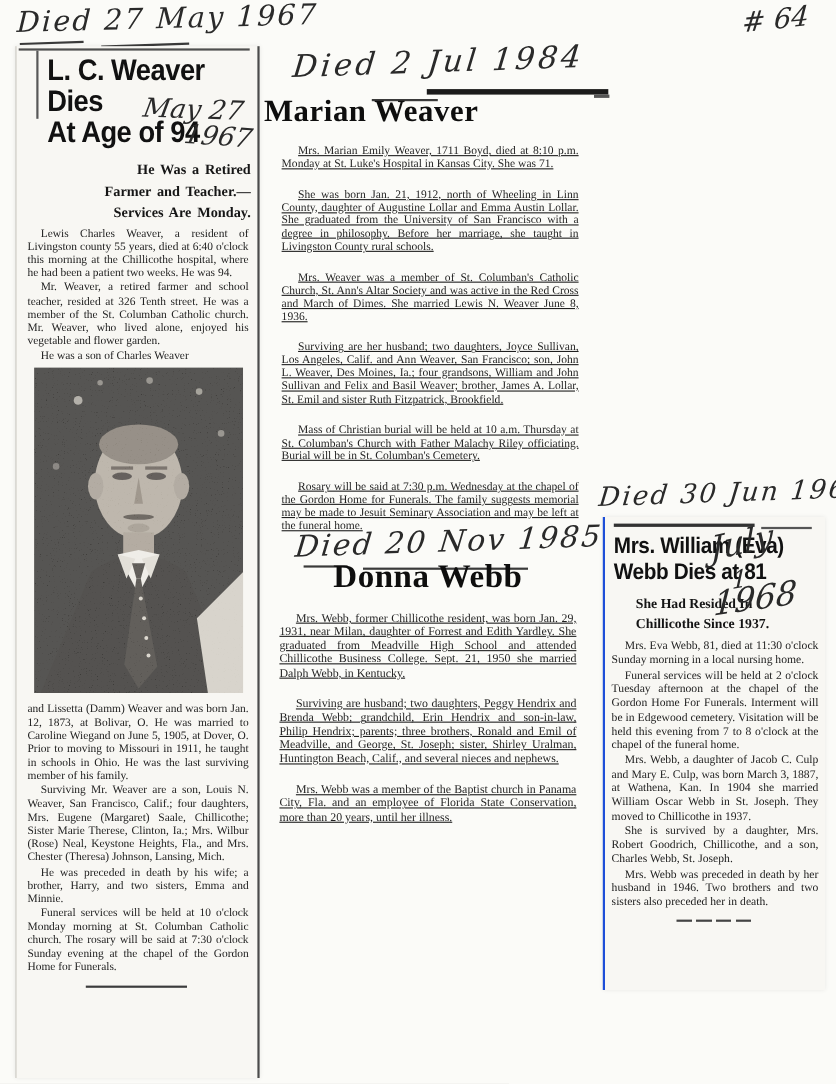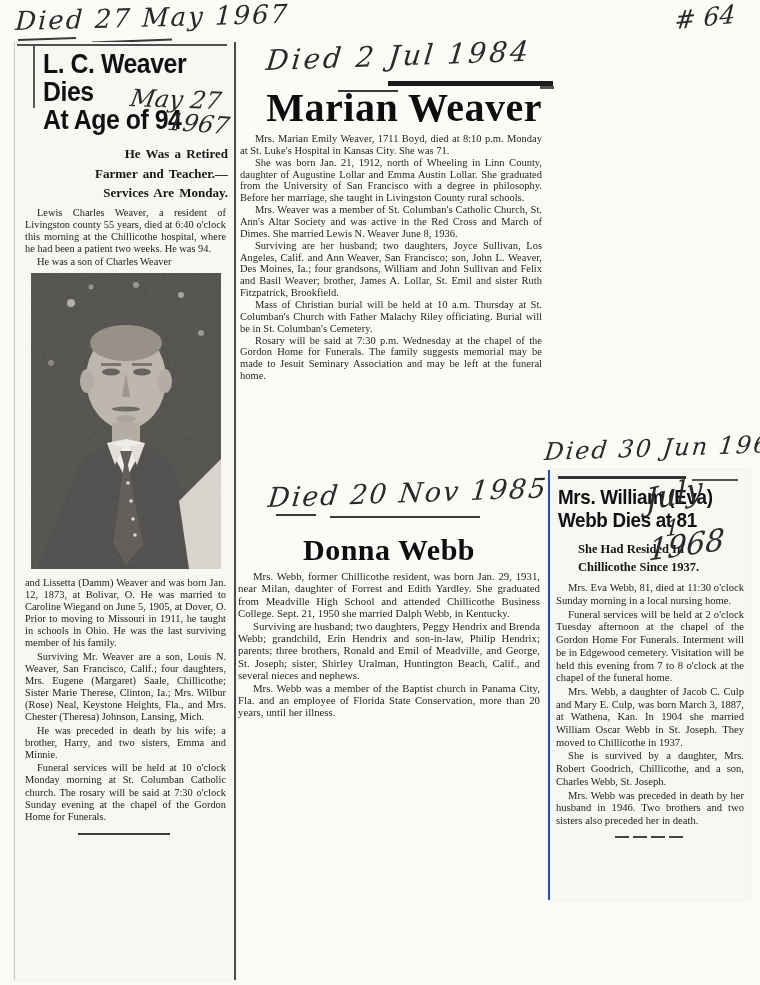--- a/index.html
+++ b/index.html
@@ -27,29 +27,29 @@
                  margin:10px 0 4px 24px;word-spacing:2px;color:#161616;text-align:right;}
   .news{font-size:10.4px;line-height:1.17;text-align:justify;color:#222;}
   .news p{margin:0 0 1px 0;text-indent:12px;}
   .news p.noindent{text-indent:0;}
   #clip-weaver .news{margin:4px 2px 0 6px;}
   .photo-wrap{margin:4px 8px 3px 12px;}
   .divider{height:2px;background:#3c3c3c;margin:10px auto 0 auto;}
 
   
   #clip-marian{left:240px;top:88px;width:302px;background:transparent;box-shadow:none;}
-  .head-big{font-weight:bold;font-size:40px;letter-spacing:.5px;color:#0e0e0e;text-align:right;
+  .head-big{font-weight:bold;font-size:28px;letter-spacing:.5px;color:#0e0e0e;text-align:left;
             font-family:"Liberation Serif",serif;line-height:1.0;margin:0;}
   #clip-marian .overrule{position:absolute;left:148px;top:-7px;width:165px;height:5px;background:#1b1b1b;}
   #clip-marian .overrule2{position:absolute;left:300px;top:-2px;width:14px;height:3px;background:#555;}
   .news-sm{font-size:10.5px;line-height:1.13;text-align:justify;color:#1f1f1f;margin-top:5px;}
-  .news-sm p{margin:0;text-indent:15px;}
+  .news-sm p{margin:16px;text-indent:15px;text-decoration:underline;}
 
   
-  #clip-donna{left:238px;top:535px;width:302px;background:transparent;box-shadow:none;}
+  #clip-donna{left:238px;top:510px;width:302px;background:transparent;box-shadow:none;}
   #clip-donna .head-big{text-align:center;font-size:30px;}
 
   
   #clip-eva{left:548px;top:470px;width:202px;height:430px;border-left:2px solid #1d4ed8;
             padding:0 4px 0 6px;box-sizing:border-box;background:#f8f7f3;}
   #clip-eva .torn1{position:absolute;left:8px;top:6px;width:128px;height:3px;background:#333;}
   #clip-eva .torn2{position:absolute;left:142px;top:9px;width:46px;height:2px;background:#555;}
   #clip-eva .head-sans{font-size:20.5px;line-height:1.1;margin:16px 0 0 2px;letter-spacing:-.4px;}
   .subhead-sans{font-family:Liberation Serif, serif;font-weight:bold;font-size:12.5px;
                 line-height:1.45;white-space:pre-line;margin:9px 0 6px 22px;color:#141414;}
@@ -71,20 +71,21 @@
     <div class="headrule-v"></div>
     <h1 class="head-sans">L. C. Weaver Dies
 At Age of 94</h1>
     <div class="hand" style="left:118px;top:42px;font-size:24px;transform:rotate(2deg) skewX(-8deg);">May 27</div>
     <div class="hand" style="left:156px;top:66px;font-size:24px;transform:rotate(4deg) skewX(-8deg);">1967</div>
     <div class="subhead-serif">He Was a Retired
 Farmer and Teacher.—
 Services Are Monday.</div>
     <div class="news">
       <p>Lewis Charles Weaver, a resident of Livingston county 55 years, died at 6:40 o'clock this morning at the Chillicothe hospital, where he had been a patient two weeks. He was 94.</p>
+      <p>Mr. Weaver, a retired farmer and school teacher, resided at 326 Tenth street. He was a member of the St. Columban Catholic church. Mr. Weaver, who lived alone, enjoyed his vegetable and flower garden.</p>
       <p>He was a son of Charles Weaver</p>
     </div>
     <div class="photo-wrap">
       <svg width="190" height="296" viewBox="0 0 190 296" role="img">
         <defs>
           <filter id="grain">
               <feTurbulence type="fractalNoise" baseFrequency="0.9" numOctaves="2" result="n"></feTurbulence>
             <feColorMatrix in="n" type="matrix" values="0 0 0 0 1  0 0 0 0 1  0 0 0 0 1  0.8 0.8 0.8 0 0"></feColorMatrix>
             <feComposite operator="in" in2="SourceGraphic"></feComposite>
             </filter>

